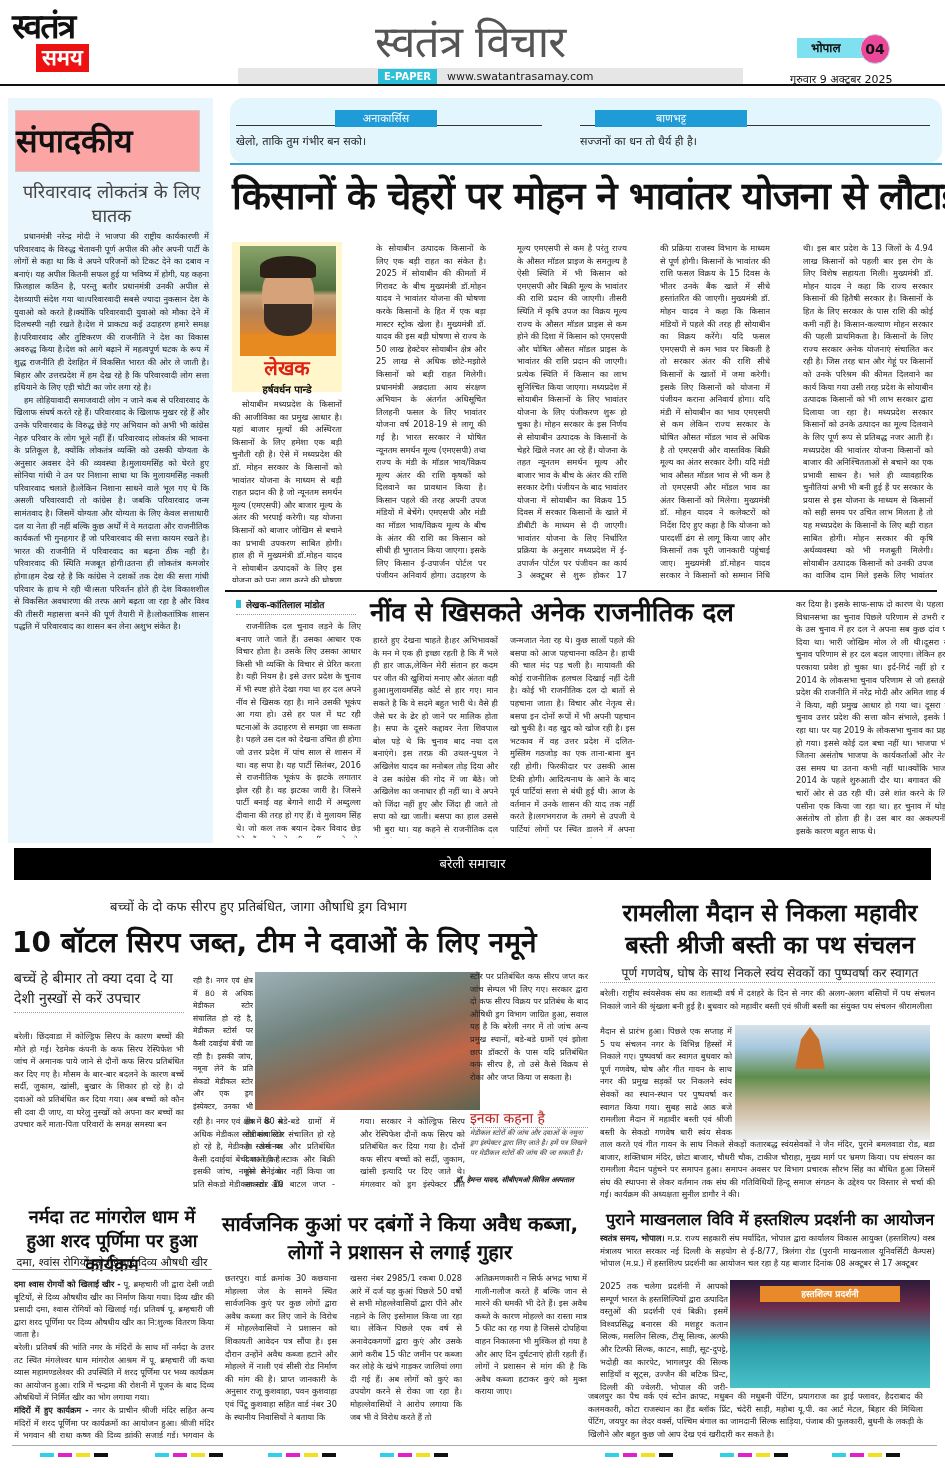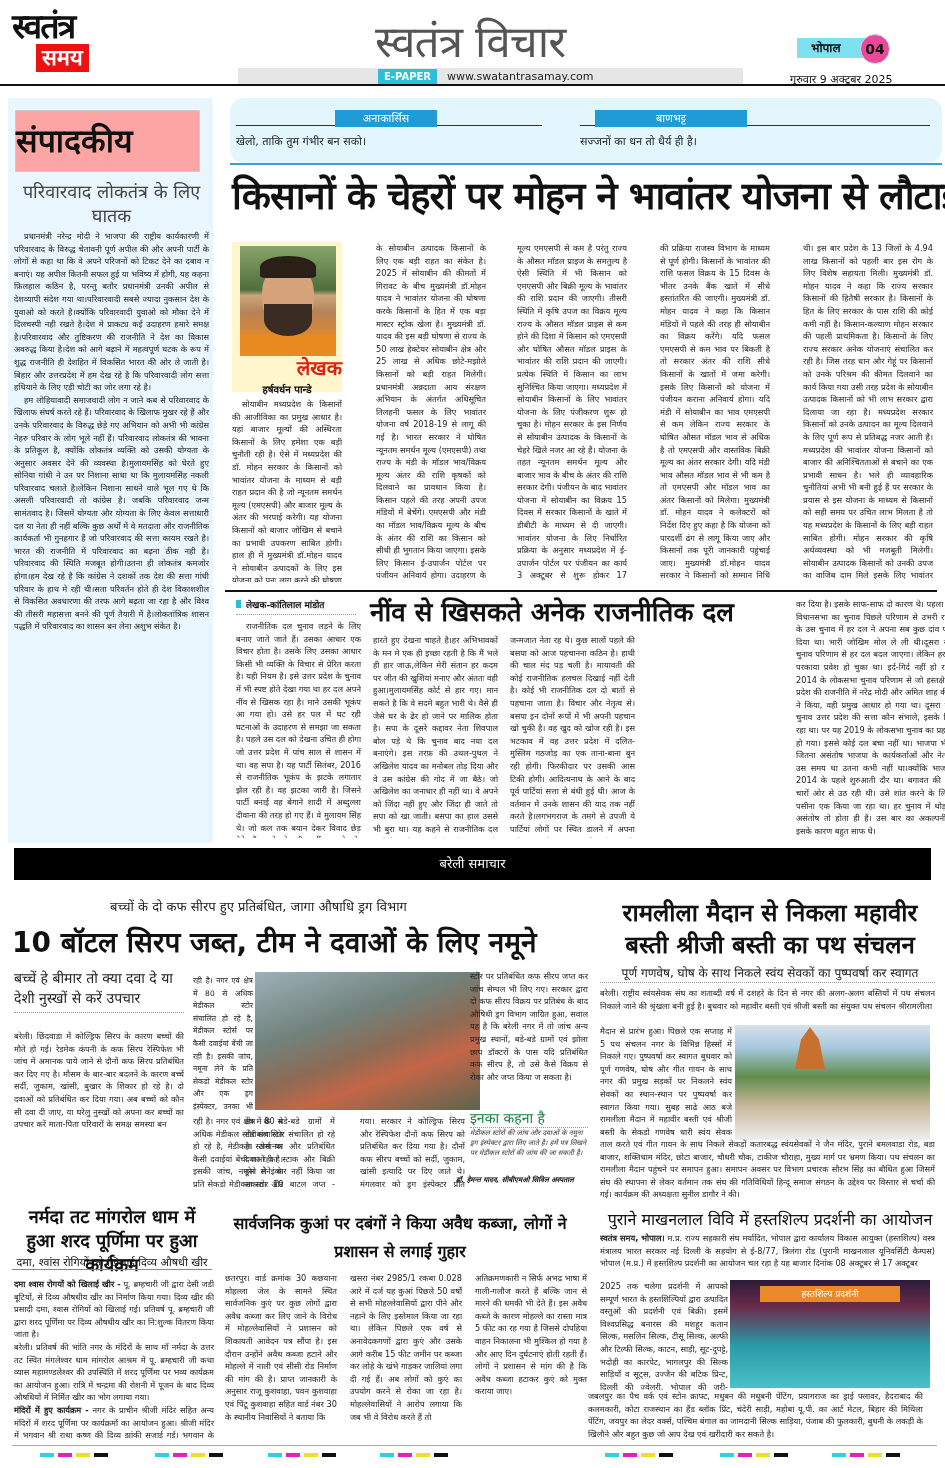--- a/index.html
+++ b/index.html
@@ -33,46 +33,46 @@
 .tq{top:133px;font-size:11px;color:#222;text-align:left}
 .tblue{left:230px;top:163px;width:712px;height:2px;background:#3aa0d0}
 .lead{left:232px;top:170px;width:705px;font-size:38px;font-weight:900;line-height:52px;letter-spacing:-1px;white-space:nowrap}
 
 .authbox{left:232px;top:242px;width:110px;height:150px;background:#fff6cc}
 .photo{left:240px;top:246px;width:96px;height:110px;background:linear-gradient(#8aa56a,#4f6e3d 40%,#caa57a 45%,#b58358 60%,#e3882a 85%);overflow:hidden}
 .face{position:absolute;left:22px;top:18px;width:52px;height:64px;border-radius:45%;background:#d6a27a}
 .hair{position:absolute;left:20px;top:10px;width:56px;height:22px;border-radius:50% 50% 10% 10%;background:#2a2018}
 .beard{position:absolute;left:24px;top:58px;width:48px;height:32px;border-radius:0 0 50% 50%;background:#3a2c22}
 .shirt{position:absolute;left:0;top:88px;width:96px;height:30px;background:#e78a20}
-.lekhak{left:232px;top:354px;width:110px;text-align:right;color:#d21;font-size:20px;font-weight:bold}
+.lekhak{left:232px;top:354px;width:110px;text-align:center;color:#d21;font-size:20px;font-weight:bold}
 .authname{left:232px;top:382px;width:110px;text-align:center;font-size:10px;font-weight:bold}
 .col{top:242px;height:340px}
 
 .sep1{left:225px;top:590px;width:712px;height:2px;background:#111}
 .byline{left:236px;top:598px;font-size:9px;font-weight:bold}
 .bysq{display:inline-block;width:5px;height:8px;background:#2bc0d8;margin-right:5px}
 .art2h{left:370px;top:594px;width:385px;font-size:26px;font-weight:bold;line-height:36px;white-space:nowrap}
 
 .band{left:14px;top:848px;width:917px;height:32px;background:#000;color:#fff;font-size:13px;text-align:center;line-height:32px}
 .sub1{left:110px;top:897px;font-size:13px;color:#222}
 .h1b{left:12px;top:922px;width:580px;font-size:28px;font-weight:900;white-space:nowrap}
 .h2b{left:600px;top:897px;width:340px;font-size:24px;font-weight:bold;text-align:center;line-height:32px}
 .sub2{left:600px;top:964px;width:340px;font-size:12px;text-align:center;color:#222}
 .sidehead{left:14px;top:968px;width:170px;font-size:14px;line-height:20px;color:#222;border-bottom:1px dotted #999;padding-bottom:4px}
 .photo1{left:193px;top:972px;width:287px;height:138px;background:linear-gradient(160deg,#9db1b8,#71827c 35%,#8c6b55 55%,#c46648 70%,#5a6550);}
 .photo2{left:735px;top:1025px;width:195px;height:115px;background:linear-gradient(#d7e2ea 0%,#a6c7dd 20%,#5e8d4c 45%,#c9b799 70%,#eeeeee 100%)}
 .temple{position:absolute;left:60px;top:2px;width:30px;height:42px;background:#c8712f;clip-path:polygon(50% 0,80% 30%,100% 100%,0 100%,20% 30%)}
-.kahna{left:470px;top:1108px;width:118px;font-size:14px;color:#15803d;border-bottom:1px dotted #999}
+.kahna{left:470px;top:1108px;width:118px;font-size:14px;color:#b91c1c;border-bottom:1px dotted #999}
 .kahnatxt{left:470px;top:1128px;width:118px;font-size:7px;line-height:10px;font-style:italic;color:#333}
 .kahnasig{left:456px;top:1175px;width:118px;font-size:7px;font-weight:bold;font-style:italic;text-align:left}
 
 .h3a{left:12px;top:1205px;width:200px;font-size:18px;font-weight:bold;text-align:center;line-height:24px}
 .sub3{left:12px;top:1254px;width:200px;font-size:11px;text-align:center;border-bottom:1px solid #888}
-.h3b{left:210px;top:1210px;width:380px;font-size:16px;font-weight:bold;text-align:center;line-height:28px}
-.h3c{left:600px;top:1208px;width:340px;font-size:16px;font-weight:normal;text-align:center}
+.h3b{left:210px;top:1210px;width:380px;font-size:20px;font-weight:bold;text-align:center;line-height:28px}
+.h3c{left:600px;top:1208px;width:340px;font-size:16px;font-weight:bold;text-align:center}
 .photo3{left:730px;top:1280px;width:200px;height:108px;background:linear-gradient(#2b1a3a,#6c2c4c 25%,#2a99a6 60%,#4ac2c9)}
 .cmyk{top:1453px;height:4px}
 .bottomrule{left:12px;top:1445px;width:925px;height:1px;background:#aaa}
 </style>
 </head>
 <body>
 
 <div class="abs logo">
   <div class="l1">स्वतंत्र</div>
   <div class="l2">समय</div>
@@ -212,21 +212,21 @@
   </div>
 
 <div class="abs h3c">पुराने माखनलाल विवि में हस्तशिल्प प्रदर्शनी का आयोजन</div>
 <div class="abs txt" style="left:600px;top:1232px;width:335px;height:48px">
     <p class="noind"><b>स्वतंत्र समय, भोपाल।</b> <span>म.प्र. राज्य सहकारी संघ मर्यादित, भोपाल द्वारा कार्यालय विकास आयुक्त (हस्तशिल्प) वस्त्र मंत्रालय भारत सरकार नई दिल्ली के सहयोग से ई-8/77, त्रिलंगा रोड (पुरानी माखनलाल यूनिवर्सिटी कैम्पस) भोपाल (म.प्र.) में हस्तशिल्प प्रदर्शनी का आयोजन चल रहा है यह बाजार दिनांक 08 अक्टूबर से 17 अक्टूबर</span></p>
   </div>
 <div class="abs txt" style="left:600px;top:1280px;width:128px;height:110px">
     <p class="noind">2025 तक चलेगा प्रदर्शनी में आपको सम्पूर्ण भारत के हस्तशिल्पियों द्वारा उत्पादित वस्तुओं की प्रदर्शनी एवं बिक्री। इसमें विश्वप्रसिद्ध बनारस की मशहूर कतान सिल्क, मसलिन सिल्क, टीसू सिल्क, अल्फी और टिल्फी सिल्क, काटन, साड़ी, सूट-दुपट्टे, भदोही का कारपेट, भागलपुर की सिल्क साड़ियाँ व सूट्स, उज्जैन की बटिक प्रिन्ट, दिल्ली की ज्वेलरी, भोपाल की जरी-जरदोजी व जूट उत्पाद, ग्वालियर एवं</p>
   </div>
 <div class="abs photo3">
-  <div style="position:absolute;left:30px;top:6px;width:140px;height:16px;background:#e88a2a;color:#fff;font-size:9px;text-align:center;line-height:16px;font-weight:normal">हस्तशिल्प प्रदर्शनी</div>
+  <div style="position:absolute;left:30px;top:6px;width:140px;height:16px;background:#e88a2a;color:#fff;font-size:9px;text-align:center;line-height:16px;font-weight:bold">हस्तशिल्प प्रदर्शनी</div>
 </div>
 <div class="abs txt" style="left:588px;top:1390px;width:335px;height:52px">
     <p class="noind">जबलपुर का पैच वर्क एवं स्टोन क्राफ्ट, मधुबन की मधुबनी पेंटिंग, प्रयागराज का ड्राई फ्लावर, हैदराबाद की कलमकारी, कोटा राजस्थान का हैंड ब्लॉक प्रिंट, चंदेरी साड़ी, महोबा यू.पी. का आर्ट मेटल, बिहार की मिथिला पेंटिंग, जयपुर का लेदर वर्क्स, पश्चिम बंगाल का जामदानी सिल्क साड़िया, पंजाब की फुलकारी, बुधनी के लकड़ी के खिलौने और बहुत कुछ जो आप देख एवं खरीदारी कर सकते है।</p>
   </div>
 
 <div class="abs bottomrule"></div>
 <div id="marks">
     <div class="abs cmyk" style="left: 40px; width: 14px; background: rgb(48, 208, 232);"></div>
     <div class="abs cmyk" style="left: 58px; width: 14px; background: rgb(224, 32, 200);"></div>
     <div class="abs cmyk" style="left: 76px; width: 14px; background: rgb(240, 224, 32);"></div>

